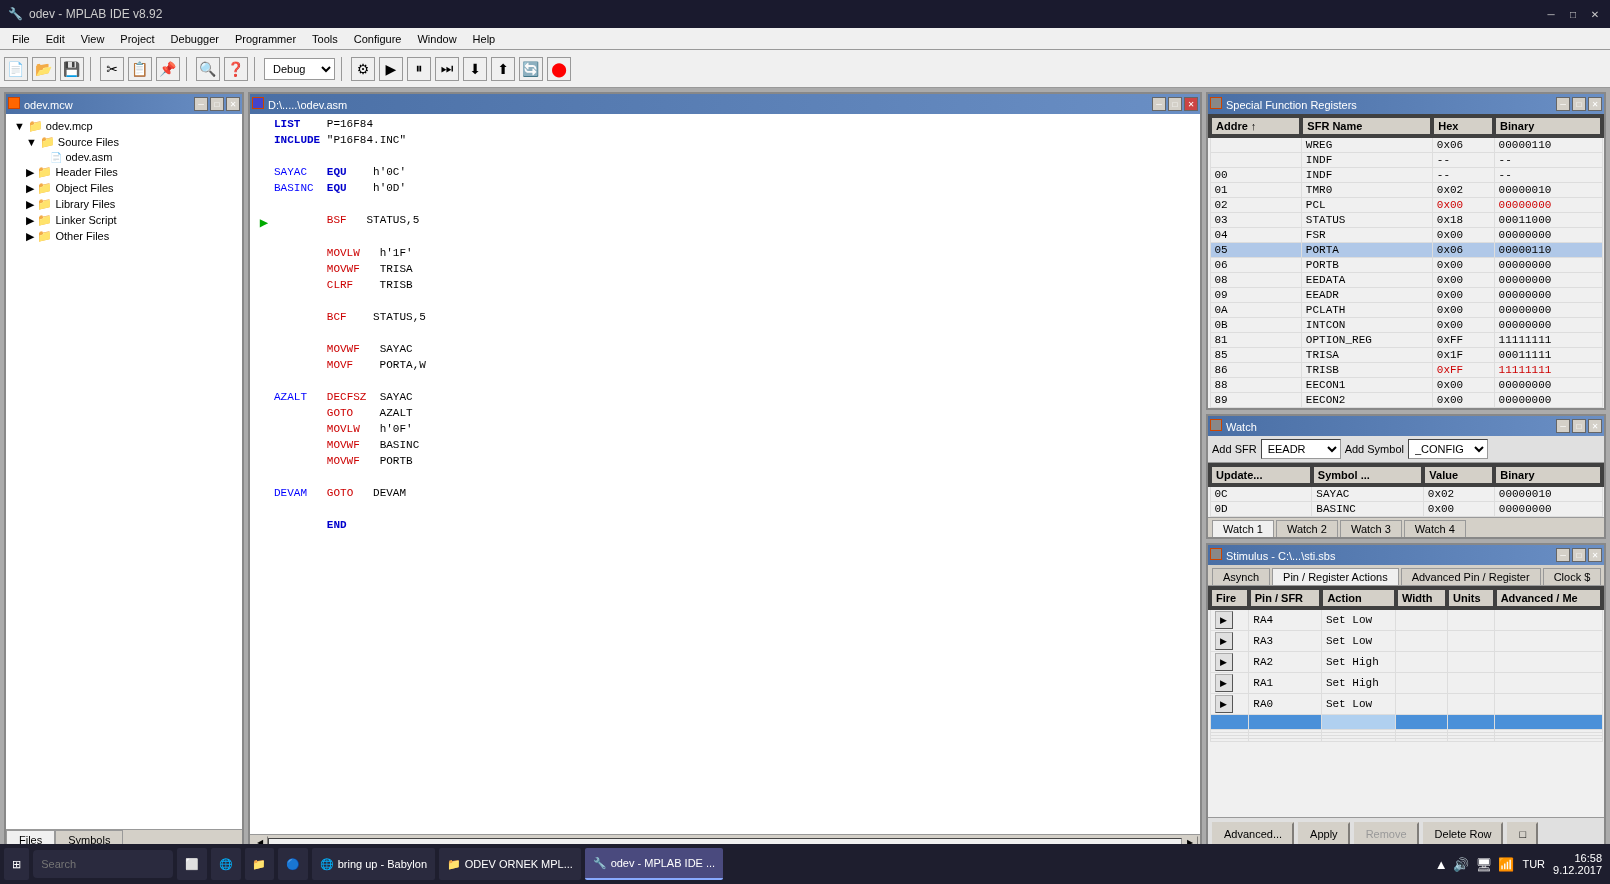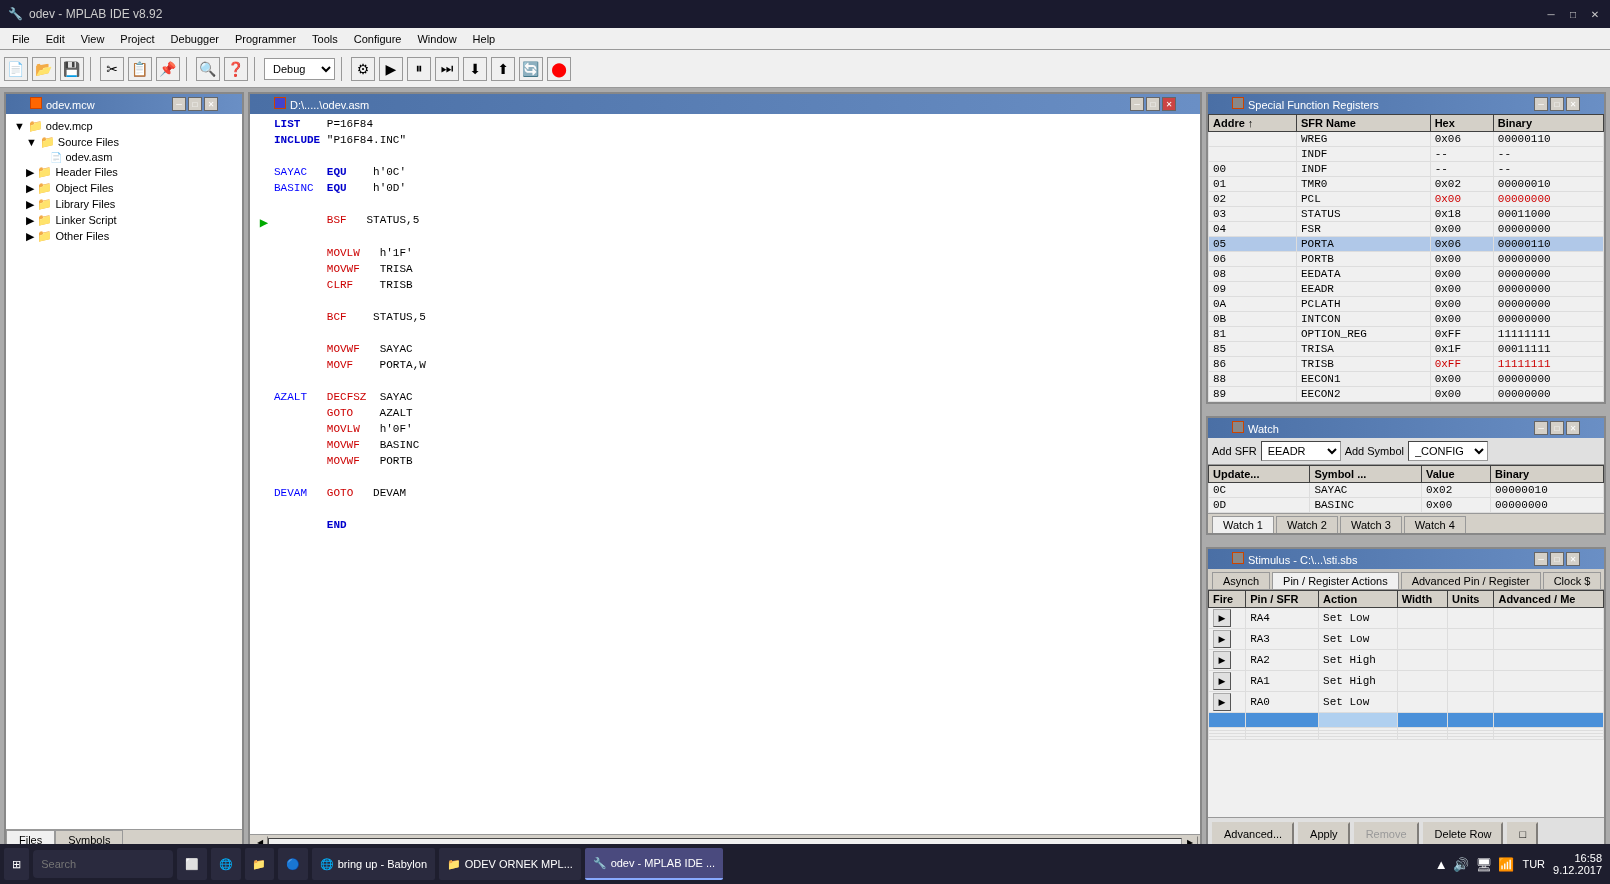--- a/index.html
+++ b/index.html
@@ -19,21 +19,21 @@
     #toolbar { background: #f0f0f0; height: 38px; display: flex; align-items: center; padding: 2px 4px; border-bottom: 1px solid #999; gap: 4px; }
     .toolbar-btn { width: 24px; height: 24px; border: 1px solid #999; background: #f0f0f0; cursor: pointer; display: flex; align-items: center; justify-content: center; font-size: 14px; }
     .toolbar-sep { width: 4px; height: 24px; border-left: 1px solid #999; margin: 0 2px; }
     .debug-combo { height: 22px; padding: 0 4px; border: 1px solid #999; background: white; font-size: 11px; min-width: 70px; }
     
     
     #main { display: flex; height: calc(884px - 28px - 22px - 38px - 28px); background: #ababab; padding: 4px; gap: 4px; }
     
     
     #project-panel { width: 240px; min-width: 240px; background: #f0f0f0; border: 2px solid #888; display: flex; flex-direction: column; }
-    .panel-title { background: linear-gradient(to right, #4a6fa5, #6a8fc5); color: white; padding: 2px 24px; font-size: 11px; display: flex; align-items: center; justify-content: space-between; height: 20px; }
+    .panel-title { background: linear-gradient(to right, #4a6fa5, #6a8fc5); color: white; padding: 2px 2px; font-size: 11px; display: flex; align-items: center; justify-content: space-between; height: 20px; }
     .panel-title-icon { width: 12px; height: 12px; background: #ff6600; border: 1px solid #cc4400; display: inline-block; margin-right: 4px; }
     .panel-win-btns { display: flex; gap: 2px; }
     .panel-win-btn { width: 14px; height: 14px; border: 1px solid #666; background: #d4d0c8; display: flex; align-items: center; justify-content: center; font-size: 8px; cursor: pointer; }
     
     .tree-area { flex: 1; overflow: auto; padding: 4px; background: white; }
     .tree-root { margin-left: 4px; }
     .tree-item { display: flex; align-items: center; gap: 3px; padding: 1px 0; cursor: pointer; white-space: nowrap; font-size: 11px; }
     .tree-indent { margin-left: 12px; }
     .tree-indent2 { margin-left: 24px; }
     .folder-icon { color: #f0c040; font-size: 12px; }
@@ -51,27 +51,27 @@
     .arrow-indicator { color: #00aa00; font-size: 14px; }
     .code-content { flex: 1; white-space: pre; }
     .kw-blue { color: #0000cc; font-weight: bold; }
     .kw-red { color: #cc0000; }
     .label-blue { color: #0000ff; }
     .editor-scrollbar { height: 16px; background: #d4d0c8; border-top: 1px solid #999; display: flex; align-items: center; padding: 0 2px; }
     .editor-scrollbar-h { flex: 1; height: 10px; background: #f0f0f0; border: 1px inset #999; }
     .editor-scroll-btn { width: 16px; height: 14px; border: 1px outset #d4d0c8; background: #d4d0c8; cursor: pointer; display: flex; align-items: center; justify-content: center; font-size: 8px; }
     
     
-    #right-panels { display: flex; flex-direction: column; width: 400px; min-width: 400px; gap: 12px; }
+    #right-panels { display: flex; flex-direction: column; width: 400px; min-width: 400px; gap: 4px; }
     
     
     #sfr-panel { background: #f0f0f0; border: 2px solid #888; flex: 0 0 auto; }
     .sfr-table-wrap { overflow: auto; max-height: 340px; }
     table { width: 100%; border-collapse: collapse; font-size: 11px; font-family: 'Courier New', monospace; }
-    th { background: #d4d0c8; border: 1px solid #404040; padding: 2px 4px; text-align: left; font-size: 11px; font-family: 'Segoe UI', sans-serif; position: sticky; top: 0; }
+    th { background: #d4d0c8; border: 4px solid #404040; padding: 2px 4px; text-align: left; font-size: 11px; font-family: 'Segoe UI', sans-serif; position: sticky; top: 0; }
     td { border: 1px solid #ddd; padding: 1px 4px; font-size: 11px; }
     tr.highlighted td { background: #b0c8e8; }
     .hex-red { color: #cc0000; }
     .bin-red { color: #cc0000; }
     
     
     #watch-panel { background: #f0f0f0; border: 2px solid #888; flex: 0 0 auto; }
     .watch-toolbar { display: flex; align-items: center; gap: 4px; padding: 3px 4px; background: #e0e0e0; border-bottom: 1px solid #999; }
     .watch-select { height: 20px; border: 1px inset #999; background: white; font-size: 11px; padding: 0 2px; min-width: 80px; }
     .watch-table-wrap { overflow: auto; }

